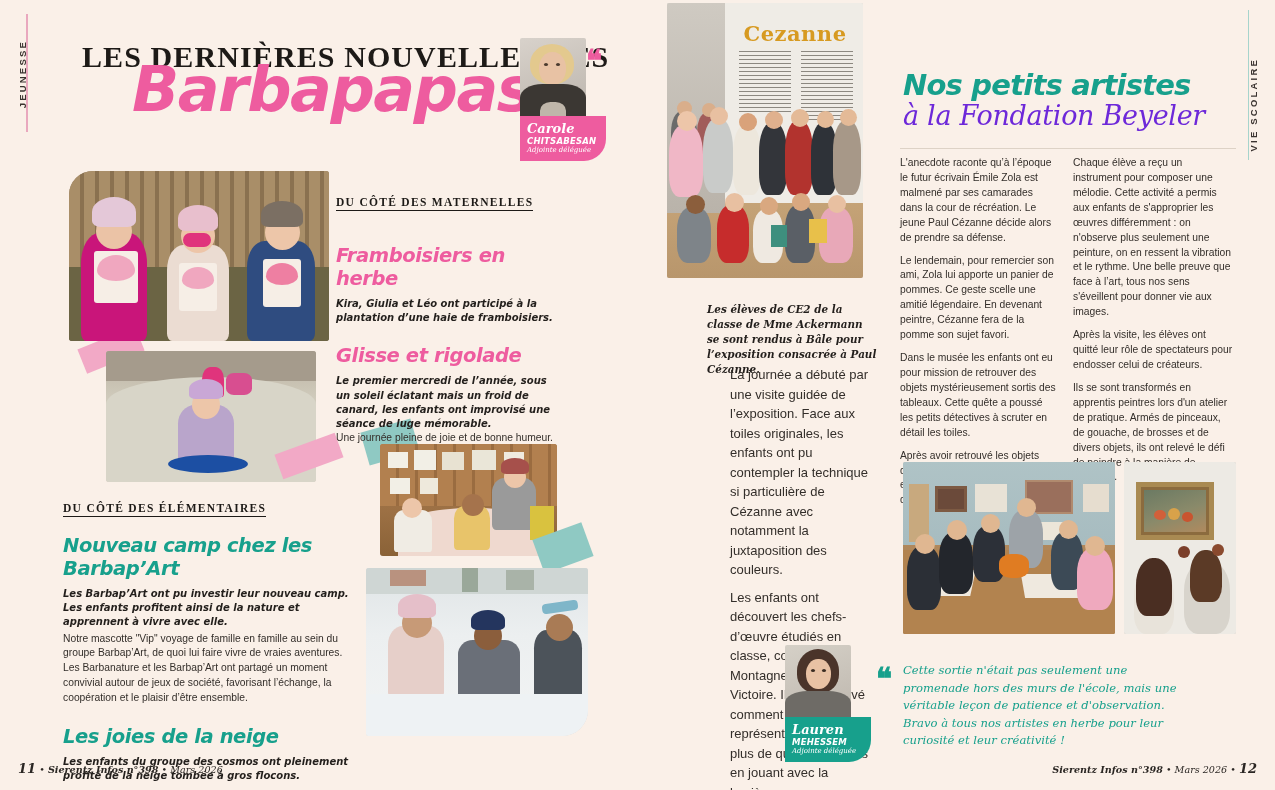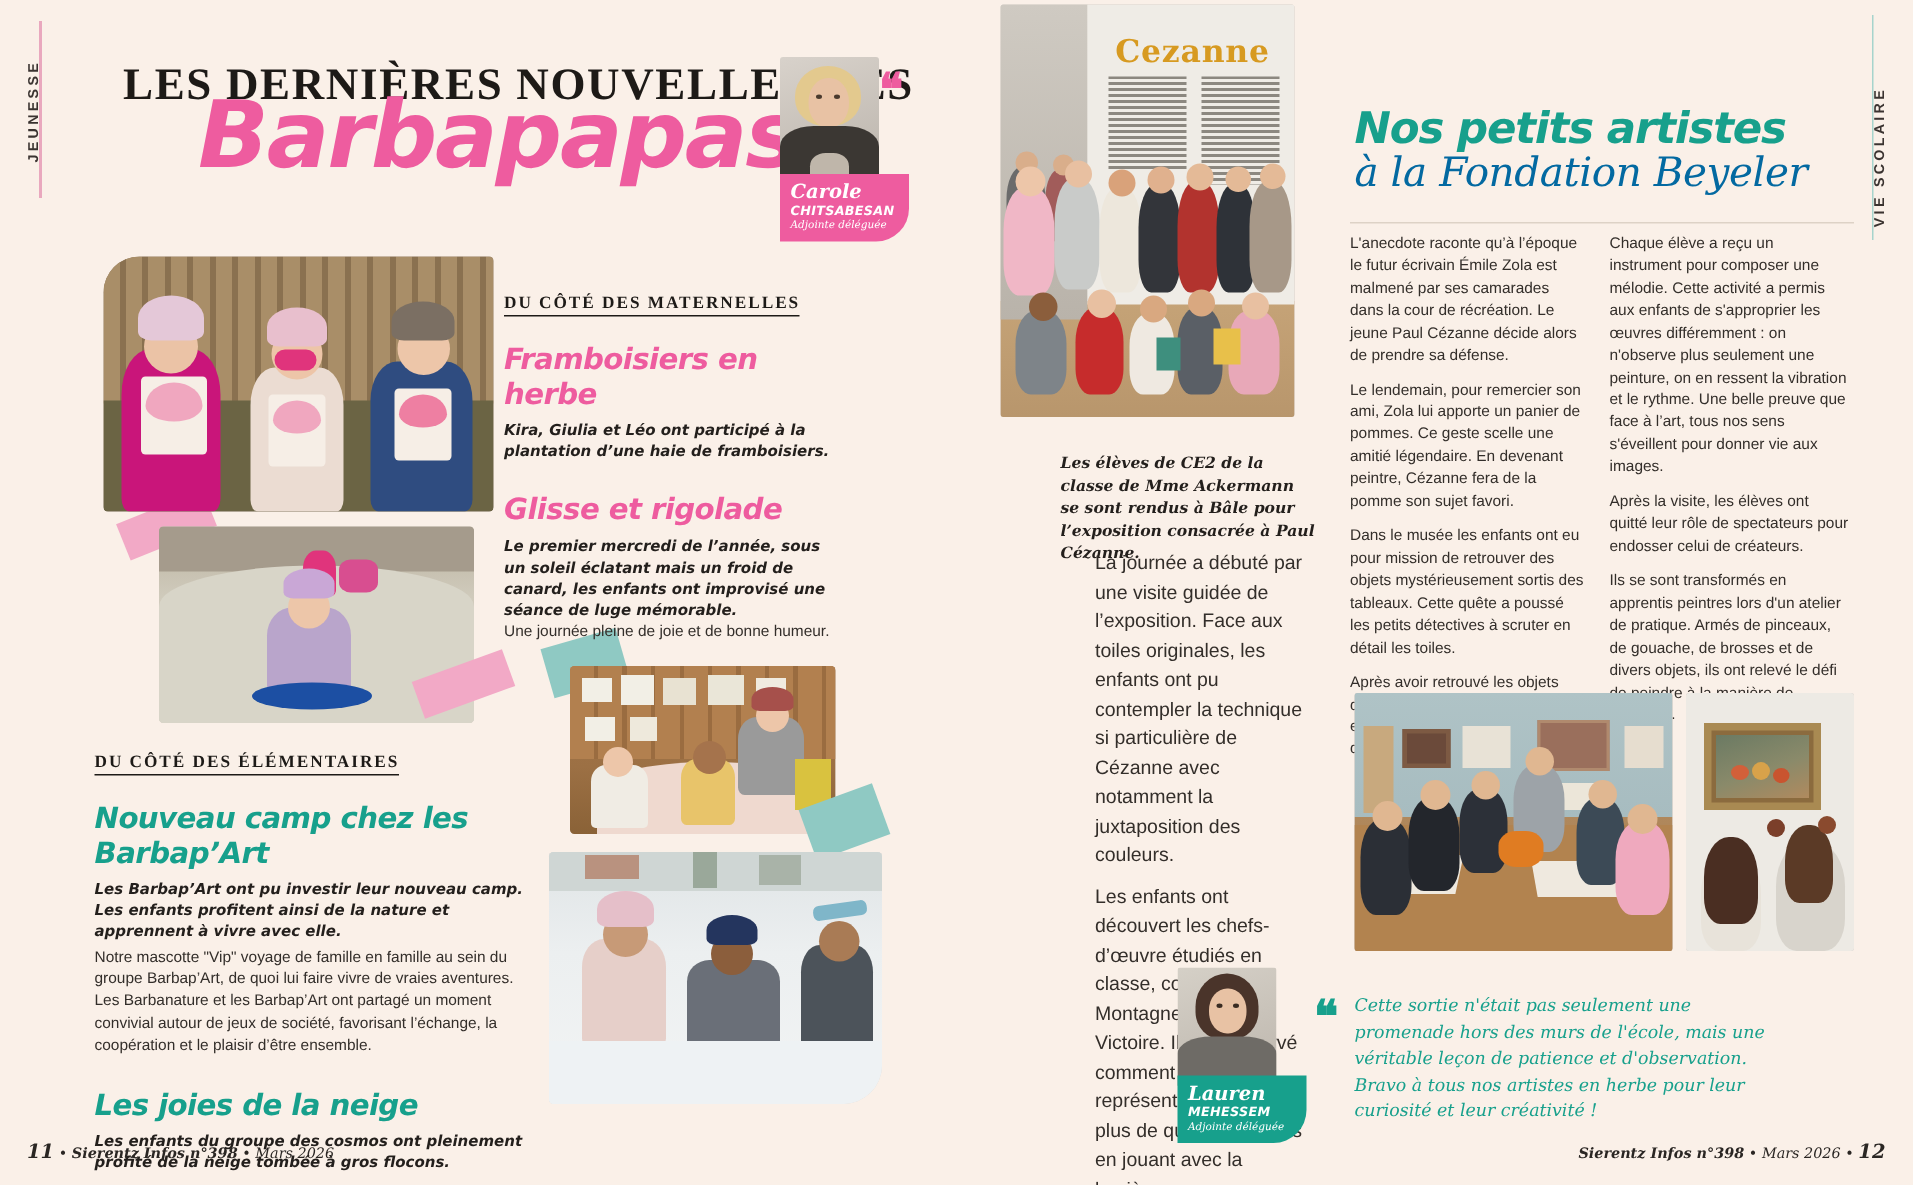--- a/index.html
+++ b/index.html
@@ -69,21 +69,21 @@
   .body p{ margin-bottom:8px; }
   .body p:last-child{ margin-bottom:0; }
 
   
   .r-title1{
     font-family:"DejaVu Sans",sans-serif; font-weight:700; font-style:italic;
     font-size:29px; color:#17A08C; letter-spacing:-.8px; line-height:1.05;
   }
   .r-title2{
     font-family:"DejaVu Serif",serif; font-style:italic; font-size:27px;
-    color:#0369a1; letter-spacing:-.3px; line-height:1.12;
+    color:#6d28d9; letter-spacing:-.3px; line-height:1.12;
   }
   .caption-bold{
     font-family:"DejaVu Serif",serif; font-weight:700; font-style:italic;
     font-size:10.4px; line-height:1.45; color:#231f1c;
   }
 
   
   .pullquote{
     font-family:"DejaVu Serif",serif; font-style:italic; font-size:11.6px;
     line-height:1.52; color:#17A08C;
@@ -221,21 +221,21 @@
     <div class="fig" style="left:168px; top:62px; width:48px; height:70px; background:#4C535A; border-radius:26% 26% 8% 8%;"></div>
     <div class="head" style="left:180px; top:46px; width:27px; height:27px; background:#A97B55;"></div>
     <div style="position:absolute; left:176px; top:34px; width:36px; height:10px; background:#7FB6C9; border-radius:4px; transform:rotate(-8deg);"></div>
     <div style="position:absolute; left:172px; top:128px; width:16px; height:32px; background:#41618F;"></div>
     <div style="position:absolute; left:196px; top:128px; width:16px; height:32px; background:#41618F;"></div>
     <div class="snow" style="height:42px;"></div>
   </div>
 
   <div style="position:absolute; left:336px; top:192px; width:228px;">
     <div class="sec-label">DU CÔTÉ DES MATERNELLES</div>
-    <div class="h-pink" style="margin-top:17px;">Framboisiers en herbe</div>
+    <div class="h-pink" style="margin-top:33px;">Framboisiers en herbe</div>
     <div class="lead" style="margin-top:7px;">Kira, Giulia et Léo ont participé à la plantation d’une haie de framboisiers.</div>
 
     <div class="h-teal" style="margin-top:19px; color:#EE5C9F;">Glisse et rigolade</div>
     <div class="lead" style="margin-top:7px;">Le premier mercredi de l’année, sous un soleil éclatant mais un froid de canard, les enfants ont improvisé une séance de luge mémorable.</div>
     <div class="body">Une journée pleine de joie et de bonne humeur.</div>
   </div>
 
   <div style="position:absolute; left:63px; top:498px; width:290px;">
     <div class="sec-label">DU CÔTÉ DES ÉLÉMENTAIRES</div>
     <div class="h-teal" style="margin-top:17px;">Nouveau camp chez les Barbap’Art</div>

